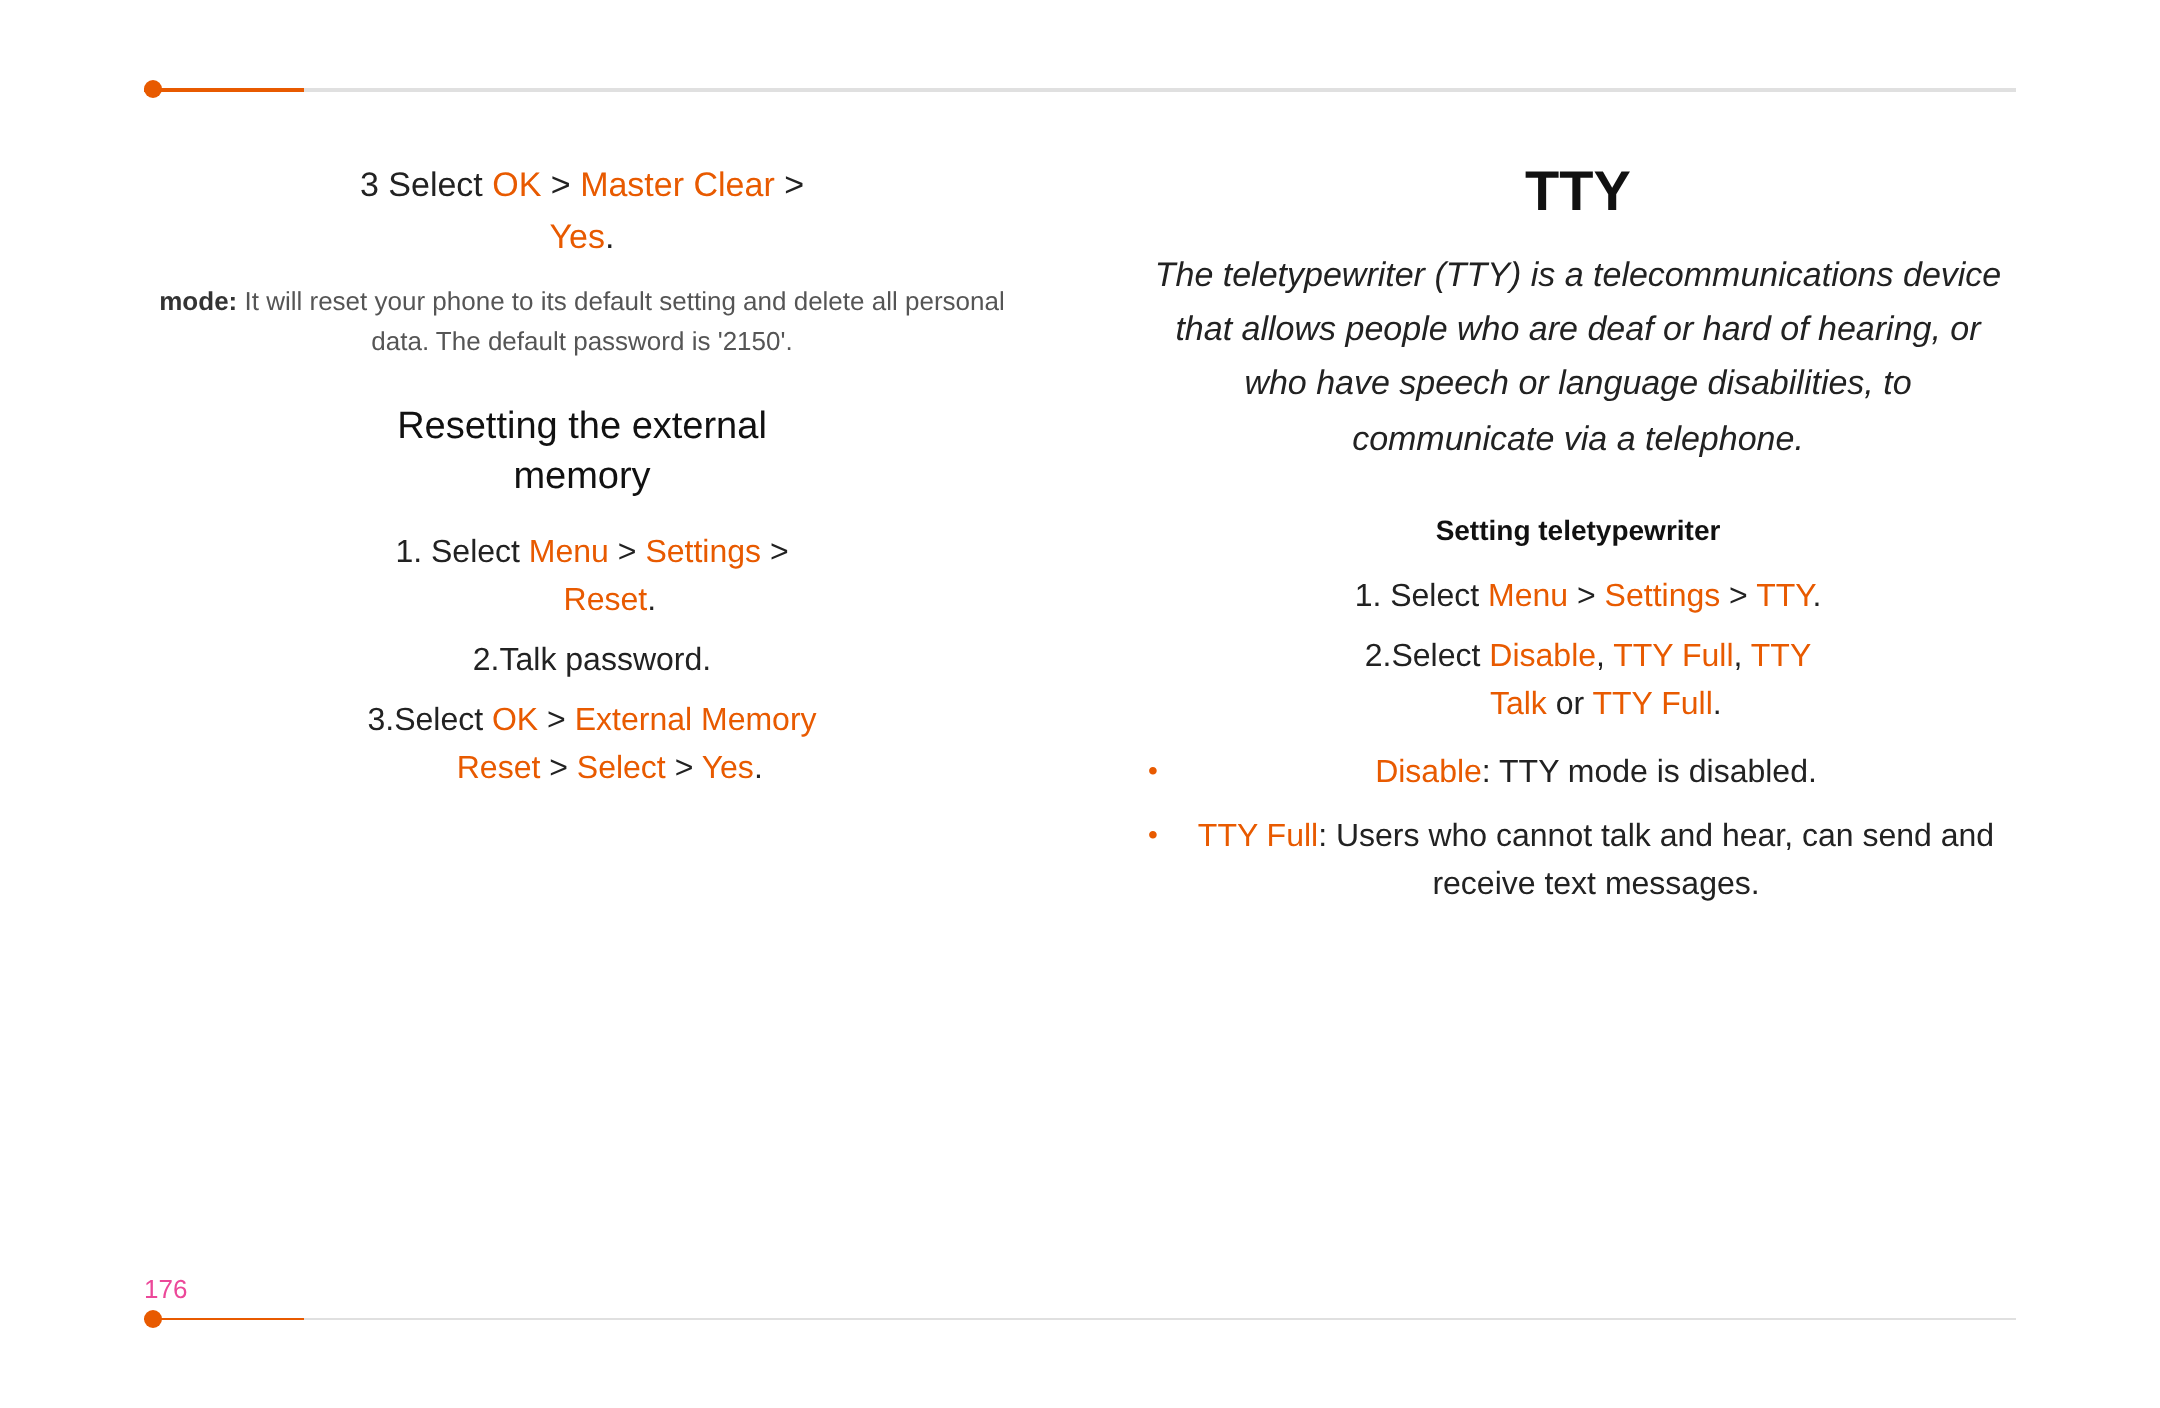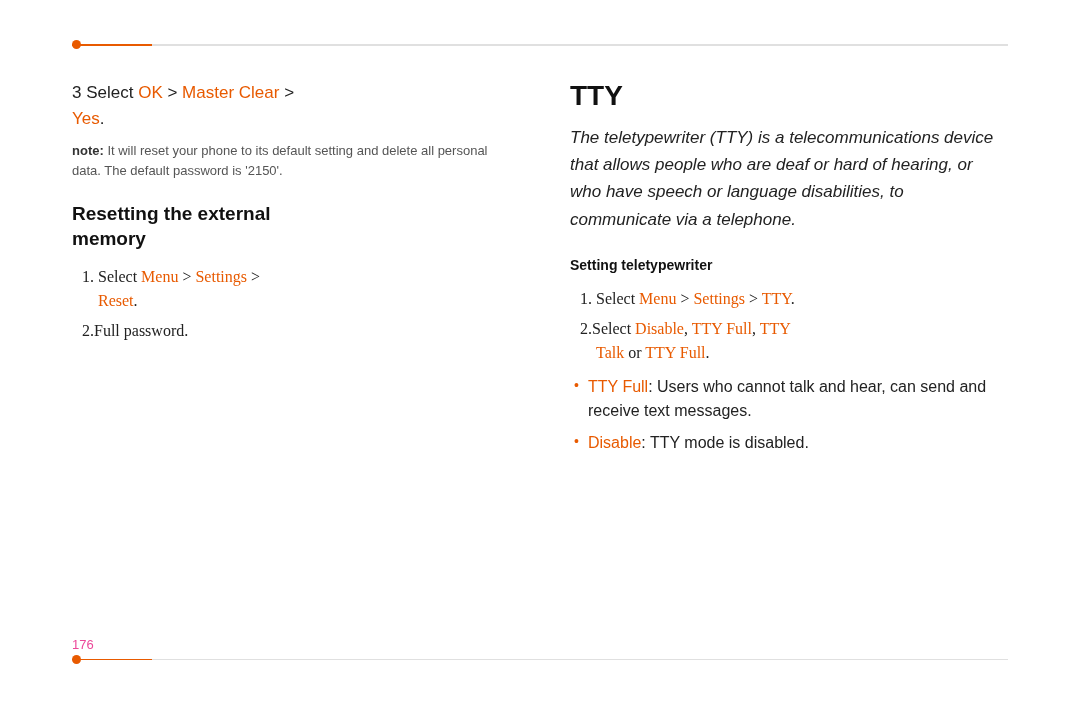--- a/index.html
+++ b/index.html
@@ -55,20 +55,21 @@
       color: #ec4899;
     }
     .content {
       position: absolute;
       top: 60px;
       left: 72px;
       right: 72px;
       bottom: 60px;
       display: flex;
       gap: 60px;
+      text-align: center;
     }
     .left-col {
       flex: 1;
       padding-top: 20px;
     }
     .right-col {
       flex: 1;
       padding-top: 20px;
     }
     .orange { color: #e85a00; }
@@ -83,30 +84,29 @@
       color: #555;
       line-height: 1.5;
       margin-bottom: 22px;
     }
     .note-text strong {
       color: #333;
       font-weight: bold;
     }
     .section-heading {
       font-size: 19px;
-      font-weight: 700;
+      font-weight: 400;
       color: #111;
       line-height: 1.3;
       margin-bottom: 14px;
     }
     .numbered-list {
       list-style: none;
       padding: 0;
       margin: 0 0 0 10px;
-      font-family: Liberation Serif, serif;
     }
     .numbered-list li {
       font-size: 16px;
       color: #222;
       line-height: 1.5;
       margin-bottom: 6px;
     }
     .tty-heading {
       font-size: 28px;
       font-weight: 900;
@@ -158,35 +158,38 @@
 <div class="content">
 
   <div class="left-col">
 
     <p class="step-intro">
       <span>3 Select </span><span class="orange">OK</span><span> &gt; </span><span class="orange">Master Clear</span><span> &gt;</span><br>
       <span class="orange">Yes</span><span>.</span>
     </p>
 
     <p class="note-text">
-      <strong>note:</strong><span> It will reset your phone to its default setting and delete all personal data. The default password is '2150'.</span>
+      <strong>mode:</strong><span> It will reset your phone to its default setting and delete all personal data. The default password is '2150'.</span>
     </p>
 
     <h2 class="section-heading">
       <span>Resetting the external</span><br>
       <span>memory</span>
     </h2>
 
     <ol class="numbered-list">
       <li>
         <span>1. </span><span>Select </span><span class="orange">Menu</span><span> &gt; </span><span class="orange">Settings</span><span> &gt;</span><br>
         &nbsp;&nbsp;&nbsp;&nbsp;<span class="orange">Reset</span><span>.</span>
       </li>
       <li>
-        <span>2.</span><span>Full password.</span>
+        <span>2.</span><span>Talk password.</span>
+      </li>
+      <li>
+        <span>3.</span><span>Select </span><span class="orange">OK</span><span> &gt; </span><span class="orange">External Memory<br>&nbsp;&nbsp;&nbsp;&nbsp;Reset</span><span> &gt; </span><span class="orange">Select</span><span> &gt; </span><span class="orange">Yes</span><span>.</span>
       </li>
     </ol>
 
   </div>
 
   <div class="right-col">
 
     <h1 class="tty-heading">TTY</h1>
 
     <p class="tty-description">The teletypewriter (TTY) is a telecommunications device that allows people who are deaf or hard of hearing, or who have speech or language disabilities, to communicate via a telephone.</p>
@@ -197,22 +200,22 @@
       <li>
         <span>1. </span><span>Select </span><span class="orange">Menu</span><span> &gt; </span><span class="orange">Settings</span><span> &gt; </span><span class="orange">TTY</span><span>.</span>
       </li>
       <li>
         <span>2.</span><span>Select </span><span class="orange">Disable</span><span>, </span><span class="orange">TTY Full</span><span>, </span><span class="orange">TTY<br>&nbsp;&nbsp;&nbsp;&nbsp;Talk</span><span> or </span><span class="orange">TTY Full</span><span>.</span>
       </li>
     </ol>
 
     <ul class="bullet-list" style="margin-top:10px;">
       <li>
+        <span class="orange">Disable</span><span>: TTY mode is disabled.</span>
+      </li>
+      <li>
         <span class="orange">TTY Full</span><span>: Users who cannot talk and hear, can send and receive text messages.</span>
       </li>
-      <li>
-        <span class="orange">Disable</span><span>: TTY mode is disabled.</span>
-      </li>
     </ul>
 
   </div>
 
 </div>
 
 </body></html>

